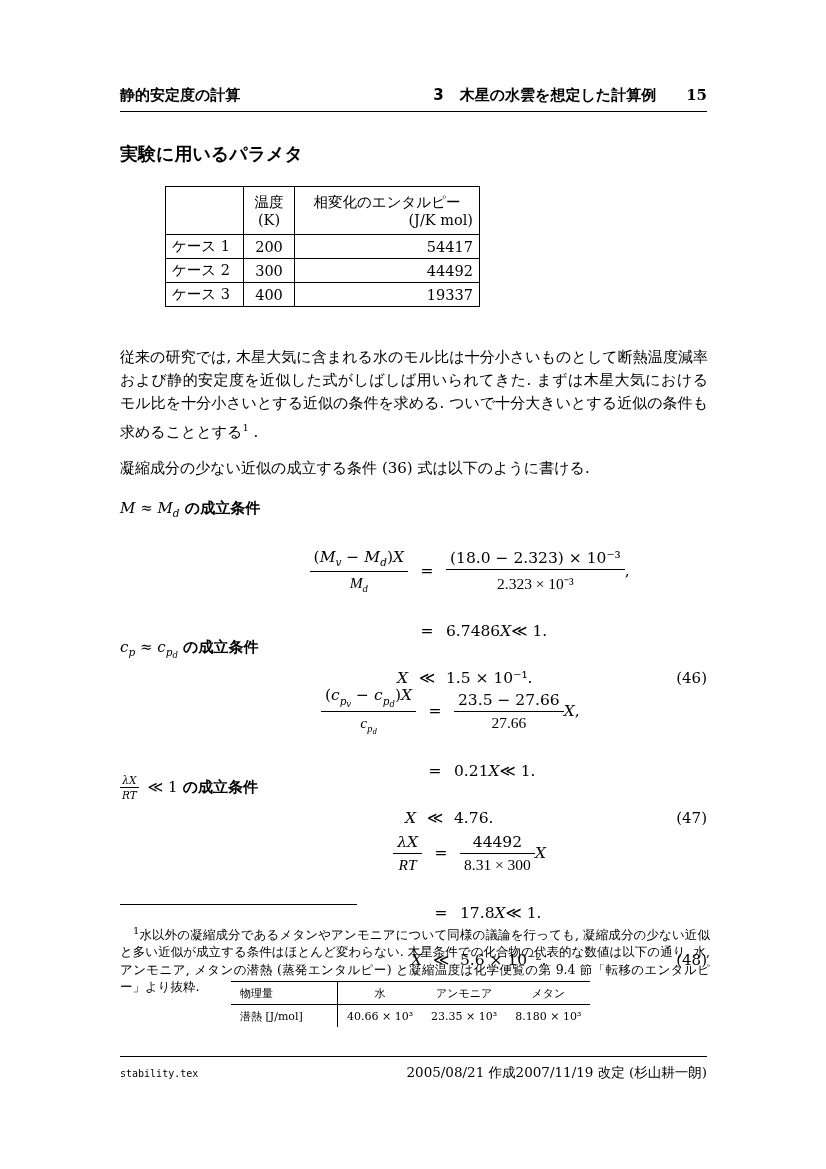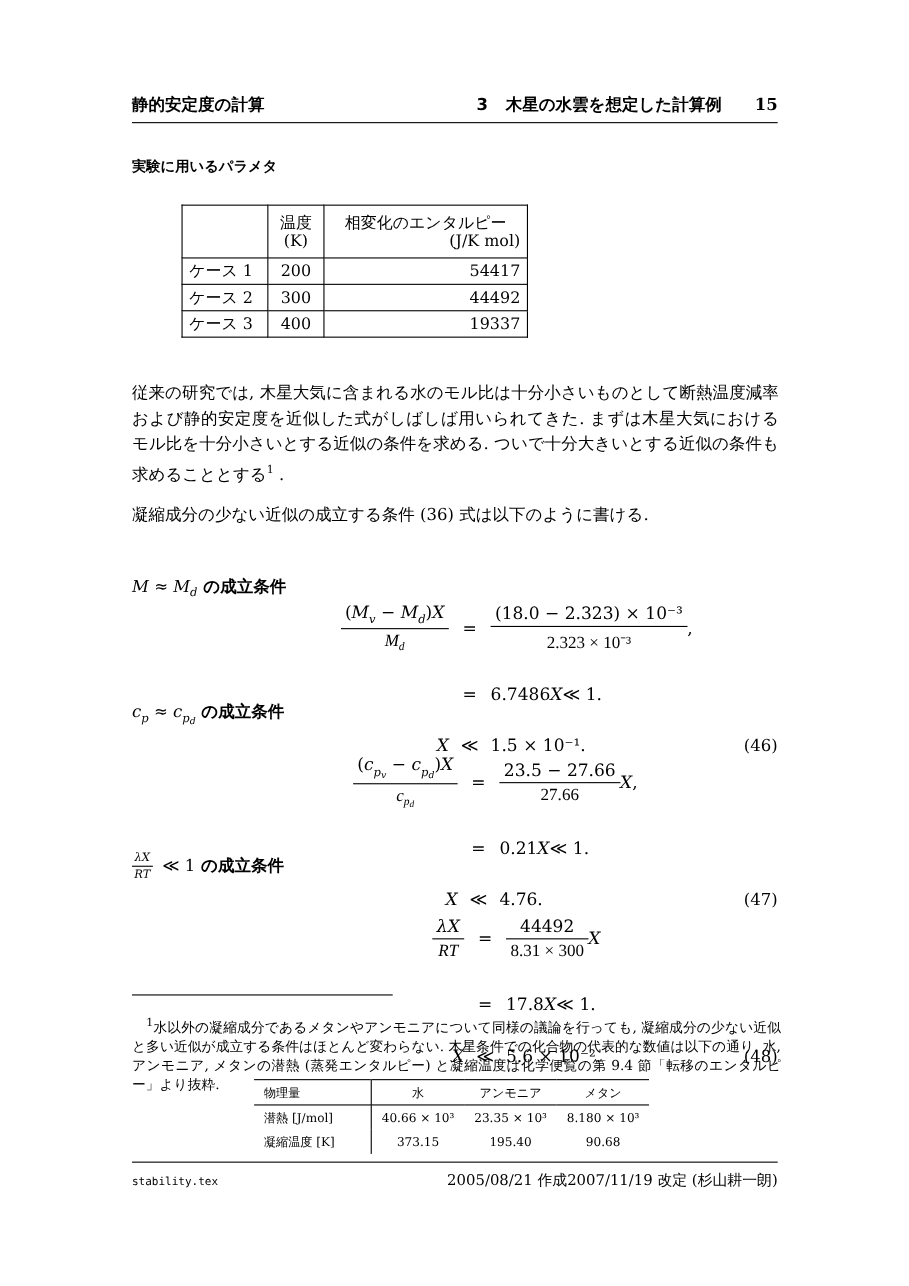--- a/index.html
+++ b/index.html
@@ -14,21 +14,21 @@
   .mono { font-family:"DejaVu Sans Mono","Liberation Mono",monospace; }
 
   
   .pageheader { left:120px; top:86px; width:587px; display:flex; align-items:baseline; font-size:15px; }
   .ph-right { margin-left:auto; display:flex; align-items:baseline; }
   .sec-num { margin-right:16px; }
   .pagenum { margin-left:30px; font-family:"DejaVu Serif","Liberation Serif",serif; font-weight:bold; }
   .rule { height:1px; background:#000; }
 
   
-  .params-heading { left:120px; top:142px; font-size:13px; }
+  .params-heading { left:120px; top:142px; font-size:18px; }
 
   
   .param-table { left:165px; top:186px; border-collapse:collapse; font-size:14.5px; }
   .param-table td { border:1px solid #000; padding:0 6px; height:23px; vertical-align:middle; }
   .param-table td.hdr { height:47px; }
   .pt-c1 { width:65px; text-align:left; }
   .pt-c2 { width:38px; text-align:center; }
   .pt-c3 { width:172px; text-align:right; }
   .hdr2 { display:block; }
   .hdr-center { text-align:center; }
@@ -115,21 +115,21 @@
       <td class="pt-c2">400</td>
       <td class="pt-c3">19337</td>
     </tr>
   </tbody>
     </table>
 
   <p class="abs para" style="top:331px;"><span>従来の研究では, 木星大気に含まれる水のモル比は十分小さいものとして断熱温度減率および静的安定度を近似した式がしばしば用いられてきた. まずは木星大気におけるモル比を十分小さいとする近似の条件を求める. ついで十分大きいとする近似の条件も求めることとする</span><sup class="fnmark">1</sup><span> .</span></p>
 
   <p class="abs para" style="top:442px;">凝縮成分の少ない近似の成立する条件 (36) 式は以下のように書ける.</p>
 
-  <div class="abs eq-heading" style="top:524px;">
+  <div class="abs eq-heading" style="top:499px;">
     <span class="it">M</span><span class="rm"> ≈ </span><span class="it">M</span><sub class="s1 it">d</sub><span class="gothic"> の成立条件</span>
   </div>
 
   <div class="abs eq-block" style="top:524px;">
     <div class="eq-row fr">
       <div class="eq-l">
         <span class="frac">
           <span class="num"><span class="rm">(</span><span class="it">M</span><sub class="s1 it">v</sub><span class="rm"> − </span><span class="it">M</span><sub class="s1 it">d</sub><span class="rm">)</span><span class="it">X</span></span>
           <span class="den"><span class="it">M</span><sub class="s1 it">d</sub></span>
         </span>
@@ -263,26 +263,20 @@
       <td>水</td>
       <td>アンモニア</td>
       <td>メタン</td>
     </tr>
     <tr>
       <td class="fn-c1">潜熱 [J/mol]</td>
       <td>40.66 × 10³</td>
       <td>23.35 × 10³</td>
       <td>8.180 × 10³</td>
     </tr>
-    <tr>
-      <td class="fn-c1">凝縮温度 [K]</td>
-      <td>373.15</td>
-      <td>195.40</td>
-      <td>90.68</td>
-    </tr>
   </tbody>
     </table>
 
   <div class="abs rule" style="left:120px; top:1056px; width:587px;"></div>
   <div class="abs pagefooter">
     <span class="mono" style="font-size:10px;">stability.tex</span>
     <span>2005/08/21 作成2007/11/19 改定 (杉山耕一朗)</span>
   </div>
 
 </div>

